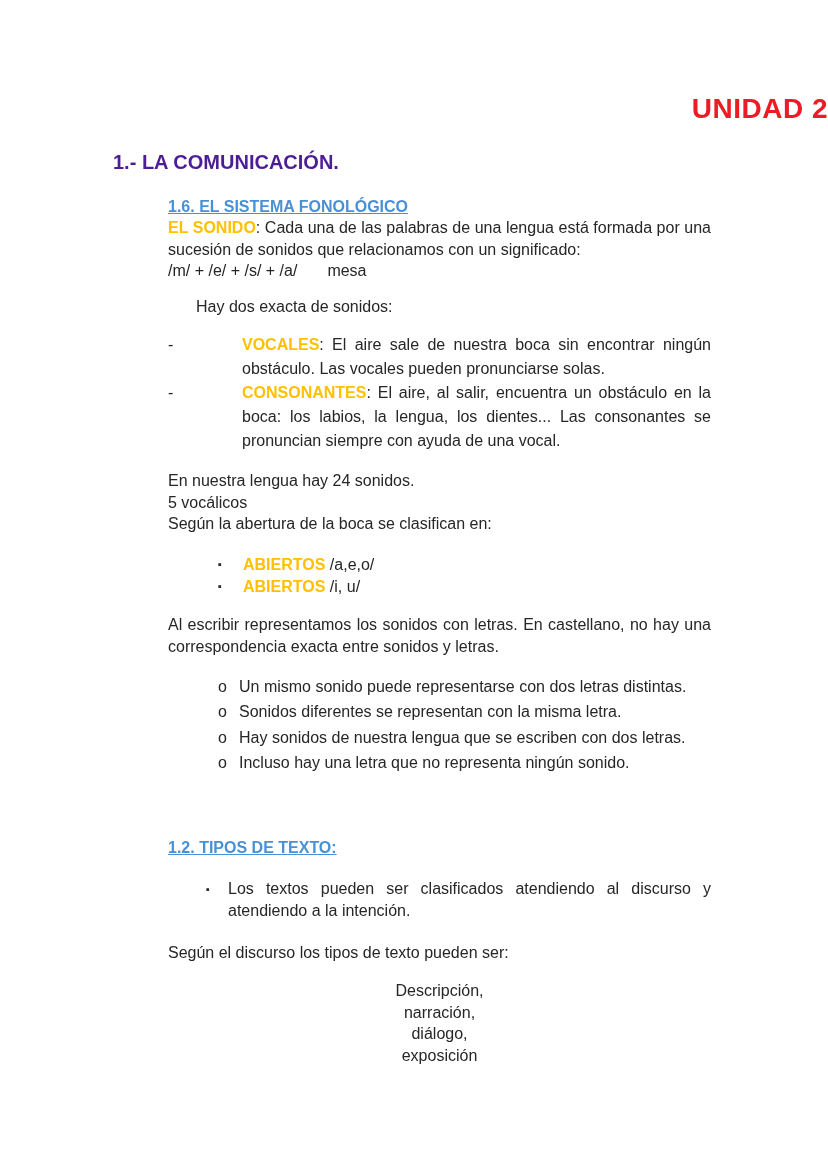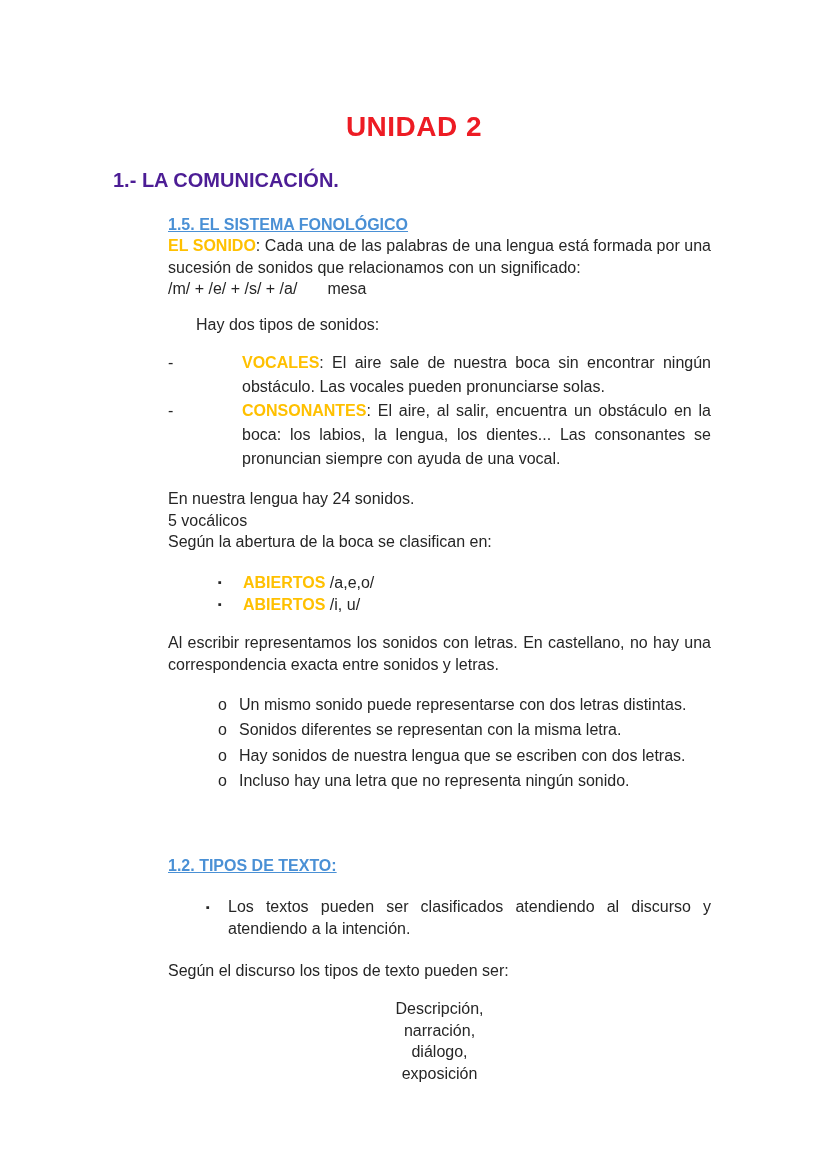--- a/index.html
+++ b/index.html
@@ -11,22 +11,22 @@
     background: #ffffff;
     box-sizing: border-box;
     padding-top: 95px;
     font-family: "Liberation Sans", "DejaVu Sans", sans-serif;
     color: #262626;
     font-size: 16px;
     line-height: 21.3px;
     overflow: hidden;
   }
   .doc-title {
-    margin: 18px;
-    text-align: center;
+    margin: 0;
+    text-align: right;
     color: #ED1C24;
     font-size: 28px;
     line-height: 28px;
     font-weight: bold;
     letter-spacing: 0.5px;
   }
   .sec-heading {
     margin: 28px 0 0 113px;
     color: #4c1d95;
     font-size: 20px;
@@ -81,27 +81,27 @@
 <body>
 
 <div class="page">
 
   <h1 class="doc-title">UNIDAD 2</h1>
 
   <h2 class="sec-heading">1.- LA COMUNICACIÓN.</h2>
 
   <div class="content">
 
-    <h3 class="sub-heading">1.5. EL SISTEMA FONOLÓGICO</h3>
+    <h3 class="sub-heading">1.6. EL SISTEMA FONOLÓGICO</h3>
 
     <p class="just"><span class="yellow">EL SONIDO</span><span>: Cada una de las palabras de una lengua está formada por una sucesión de sonidos que relacionamos con un significado:</span></p>
 
     <p><span>/m/ + /e/ + /s/ + /a/</span><span class="phoneme-word">mesa</span></p>
 
-    <p class="indent1 gap-1">Hay dos tipos de sonidos:</p>
+    <p class="indent1 gap-1">Hay dos exacta de sonidos:</p>
 
     <ul class="dash-list">
       <li>
         <span class="marker">-</span>
         <div class="li-text just"><span class="yellow">VOCALES</span><span>: El aire sale de nuestra boca sin encontrar ningún obstáculo. Las vocales pueden pronunciarse solas.</span></div>
       </li>
       <li>
         <span class="marker">-</span>
         <div class="li-text just"><span class="yellow">CONSONANTES</span><span>: El aire, al salir, encuentra un obstáculo en la boca: los labios, la lengua, los dientes... Las consonantes se pronuncian siempre con ayuda de una vocal.</span></div>
       </li>

